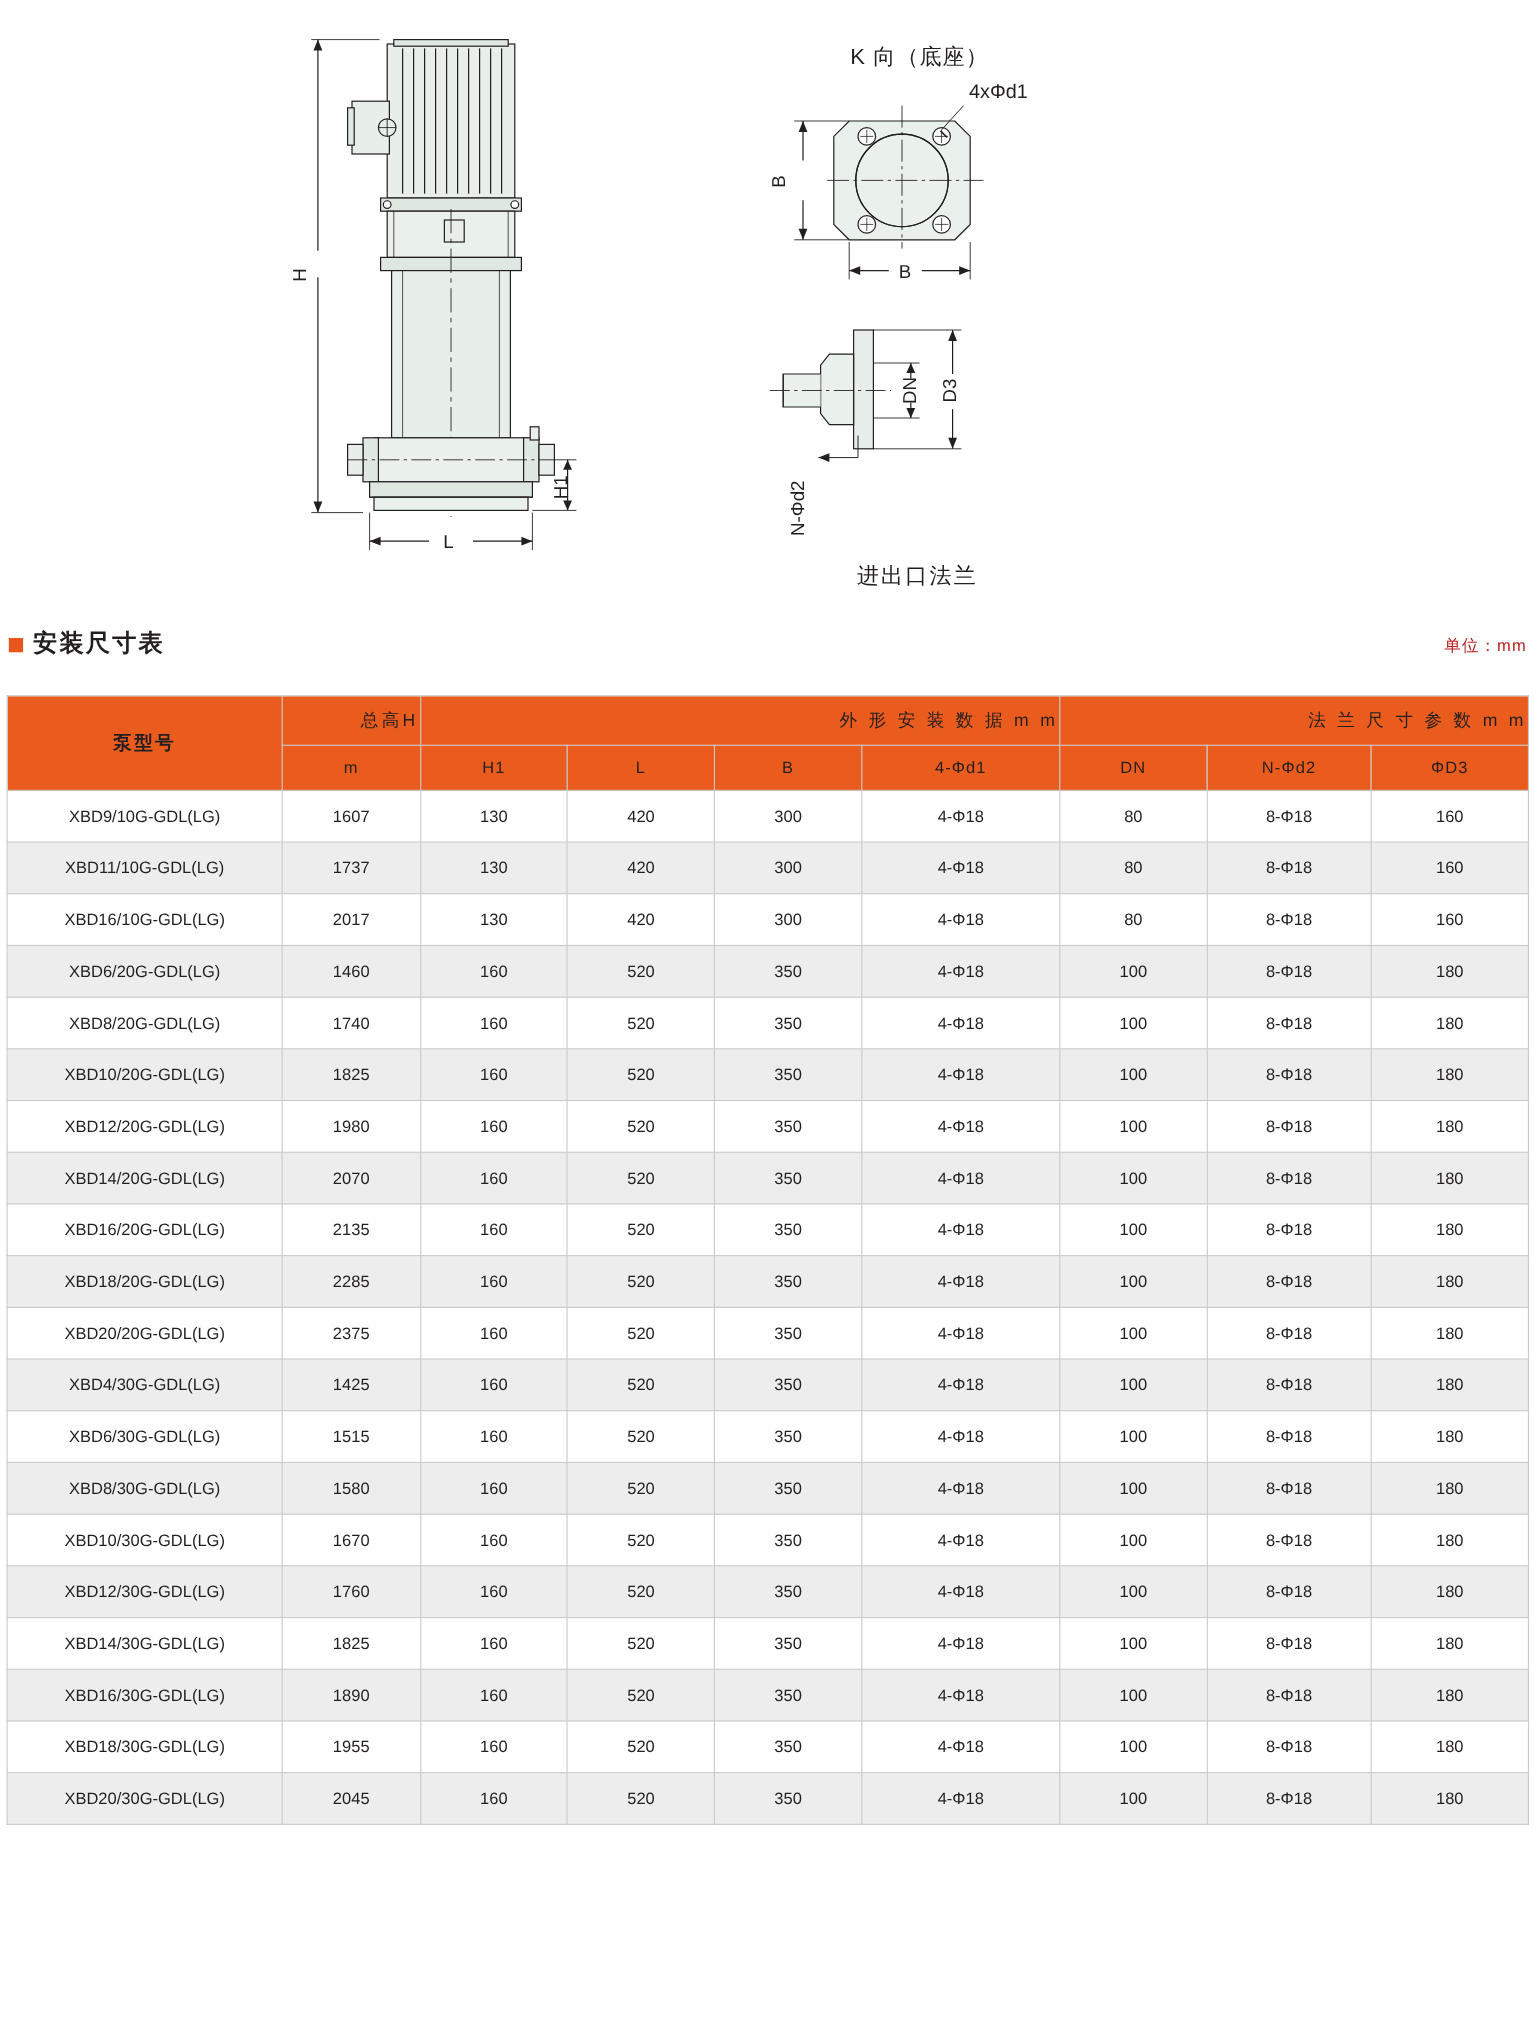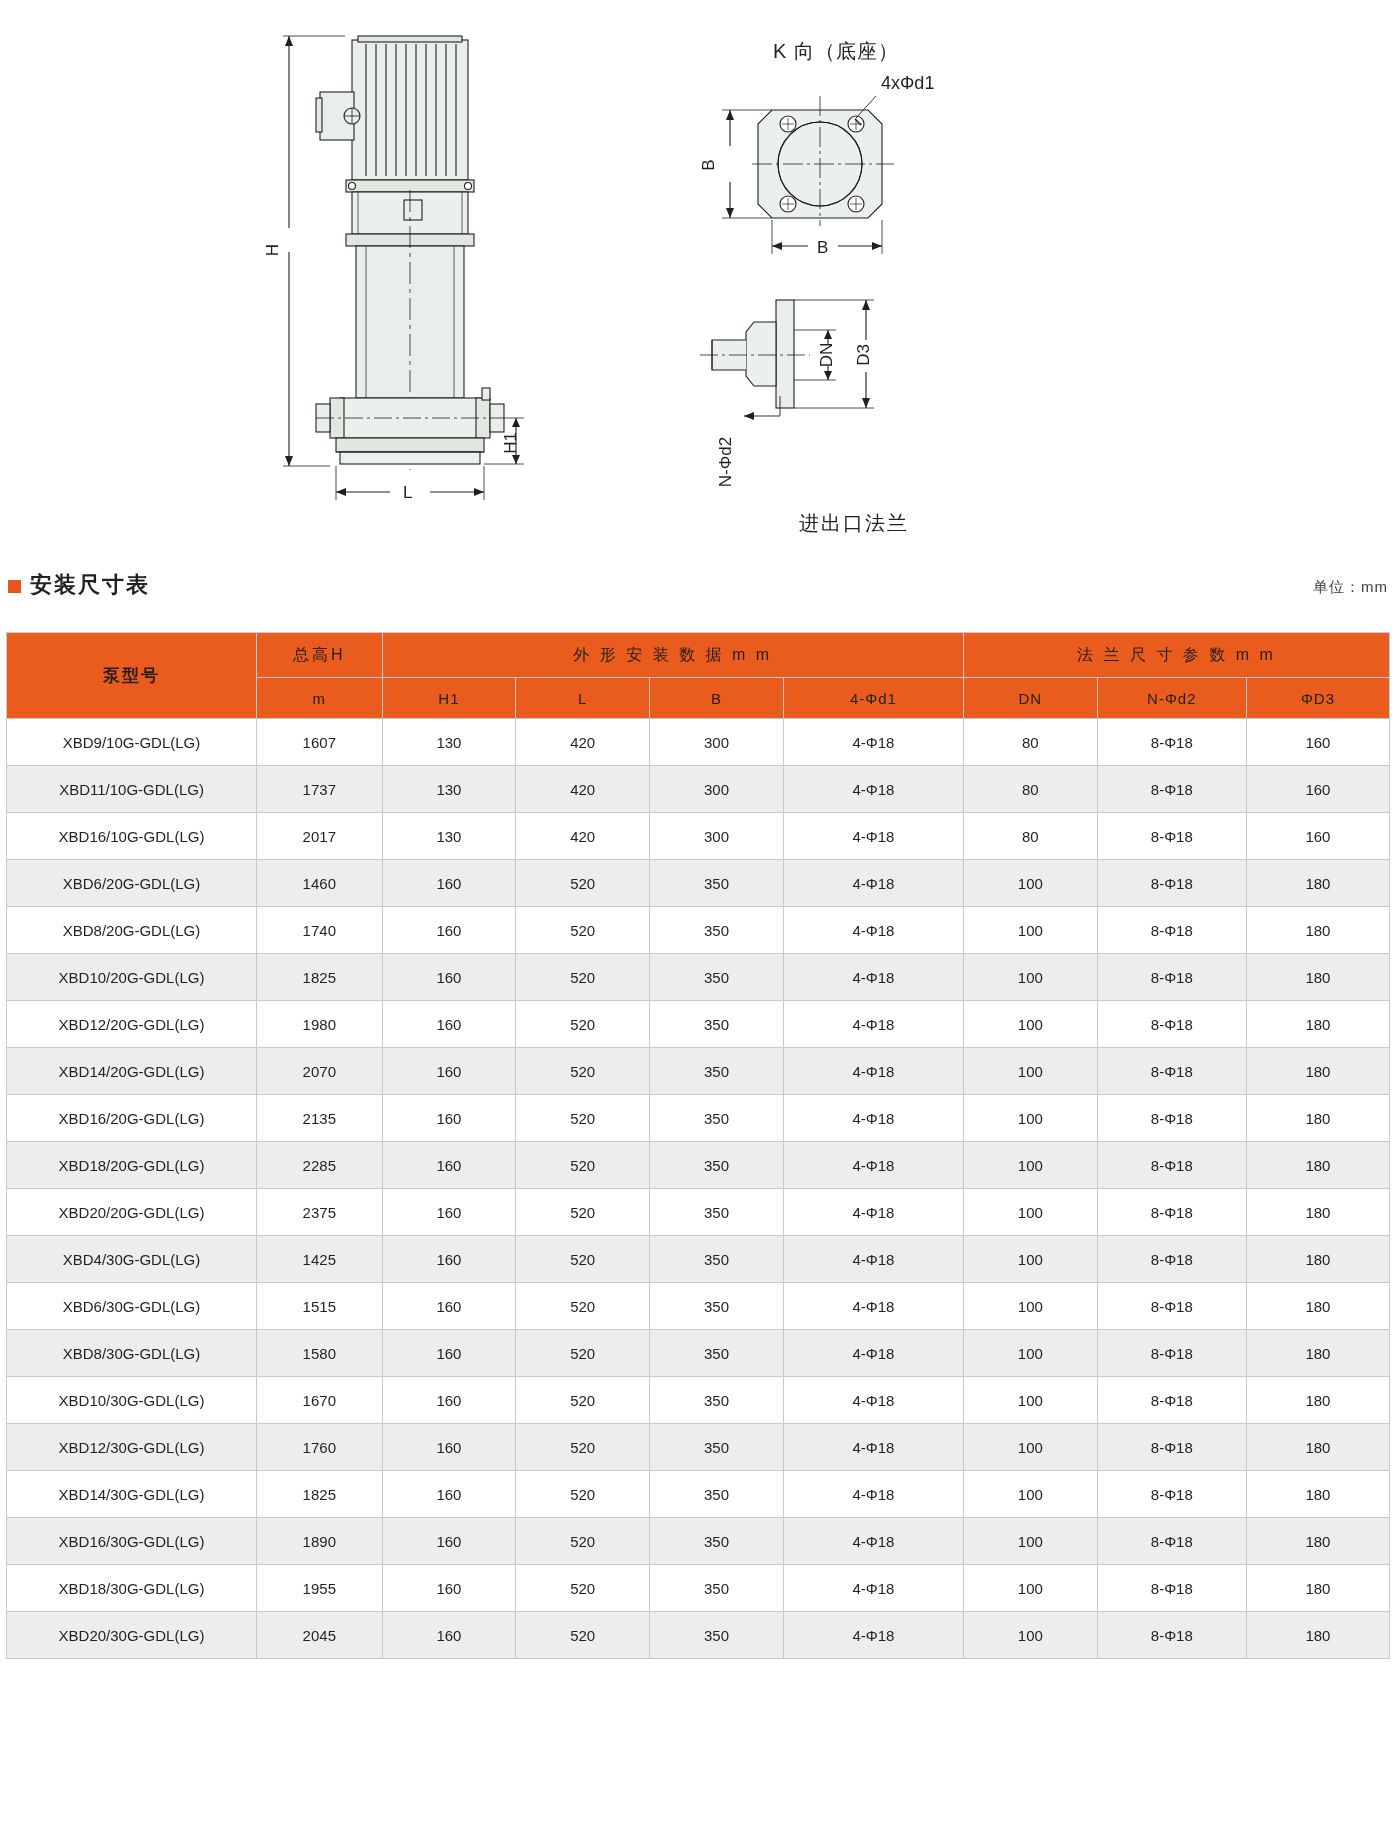--- a/index.html
+++ b/index.html
@@ -80,21 +80,21 @@
     font-size: 22px;
     font-weight: bold;
     letter-spacing: 2px;
     color: #231f20;
   }
   .section-head .unit {
     position: absolute;
     right: 8px;
     top: 18px;
     font-size: 15px;
-    color: #404040;
+    color: #b91c1c;
     letter-spacing: 1px;
   }
 
   
   .tbl-wrap {
     padding: 0 6px;
   }
   table.dims {
     border-collapse: collapse;
     width: 1384px;
@@ -109,20 +109,21 @@
   thead th {
     background: #ea5c1e;
     color: #ffffff;
     border: 1px solid #ea5c1e;
     font-weight: normal;
   }
   thead th.grp {
     font-size: 16px;
     letter-spacing: 3px;
     height: 42px;
+    text-align: right;
   }
   thead th.model {
     font-size: 17px;
     font-weight: bold;
     letter-spacing: 2px;
     text-align: center;
   }
   thead th.sub {
     height: 38px;
     font-size: 15px;
@@ -290,21 +291,21 @@
   <div class="lbl dim-txt" style="left:403px; top:483px;">L</div>
 
   <div class="lbl lbl-k-title" style="left:737px; top:38px;">K 向（底座）</div>
   <div class="lbl lbl-4xd1" style="left:848px; top:73px;margin-left:33px;">4xΦd1</div>
   <div class="lbl dim-txt-v" style="left:703px; top:155px;">B</div>
   <div class="lbl dim-txt" style="left:817px; top:238px;">B</div>
 
   <div class="lbl dim-txt-v" style="left:815px; top:345px;">DN</div>
   <div class="lbl dim-txt-v" style="left:853px; top:345px;">D3</div>
   <div class="lbl dim-txt-v" style="left:701px; top:452px;">N-Φd2</div>
-  <div class="lbl lbl-flange-title" style="left:779px; top:510px;margin-left:20px;">进出口法兰</div>
+  <div class="lbl lbl-flange-title" style="left:779px; top:510px;">进出口法兰</div>
 </div>
 
 <div class="section-head">
   <span class="sq"></span>
   <span class="title">安装尺寸表</span>
   <span class="unit">单位：mm</span>
 </div>
 
 <div class="tbl-wrap">
   <table class="dims">

